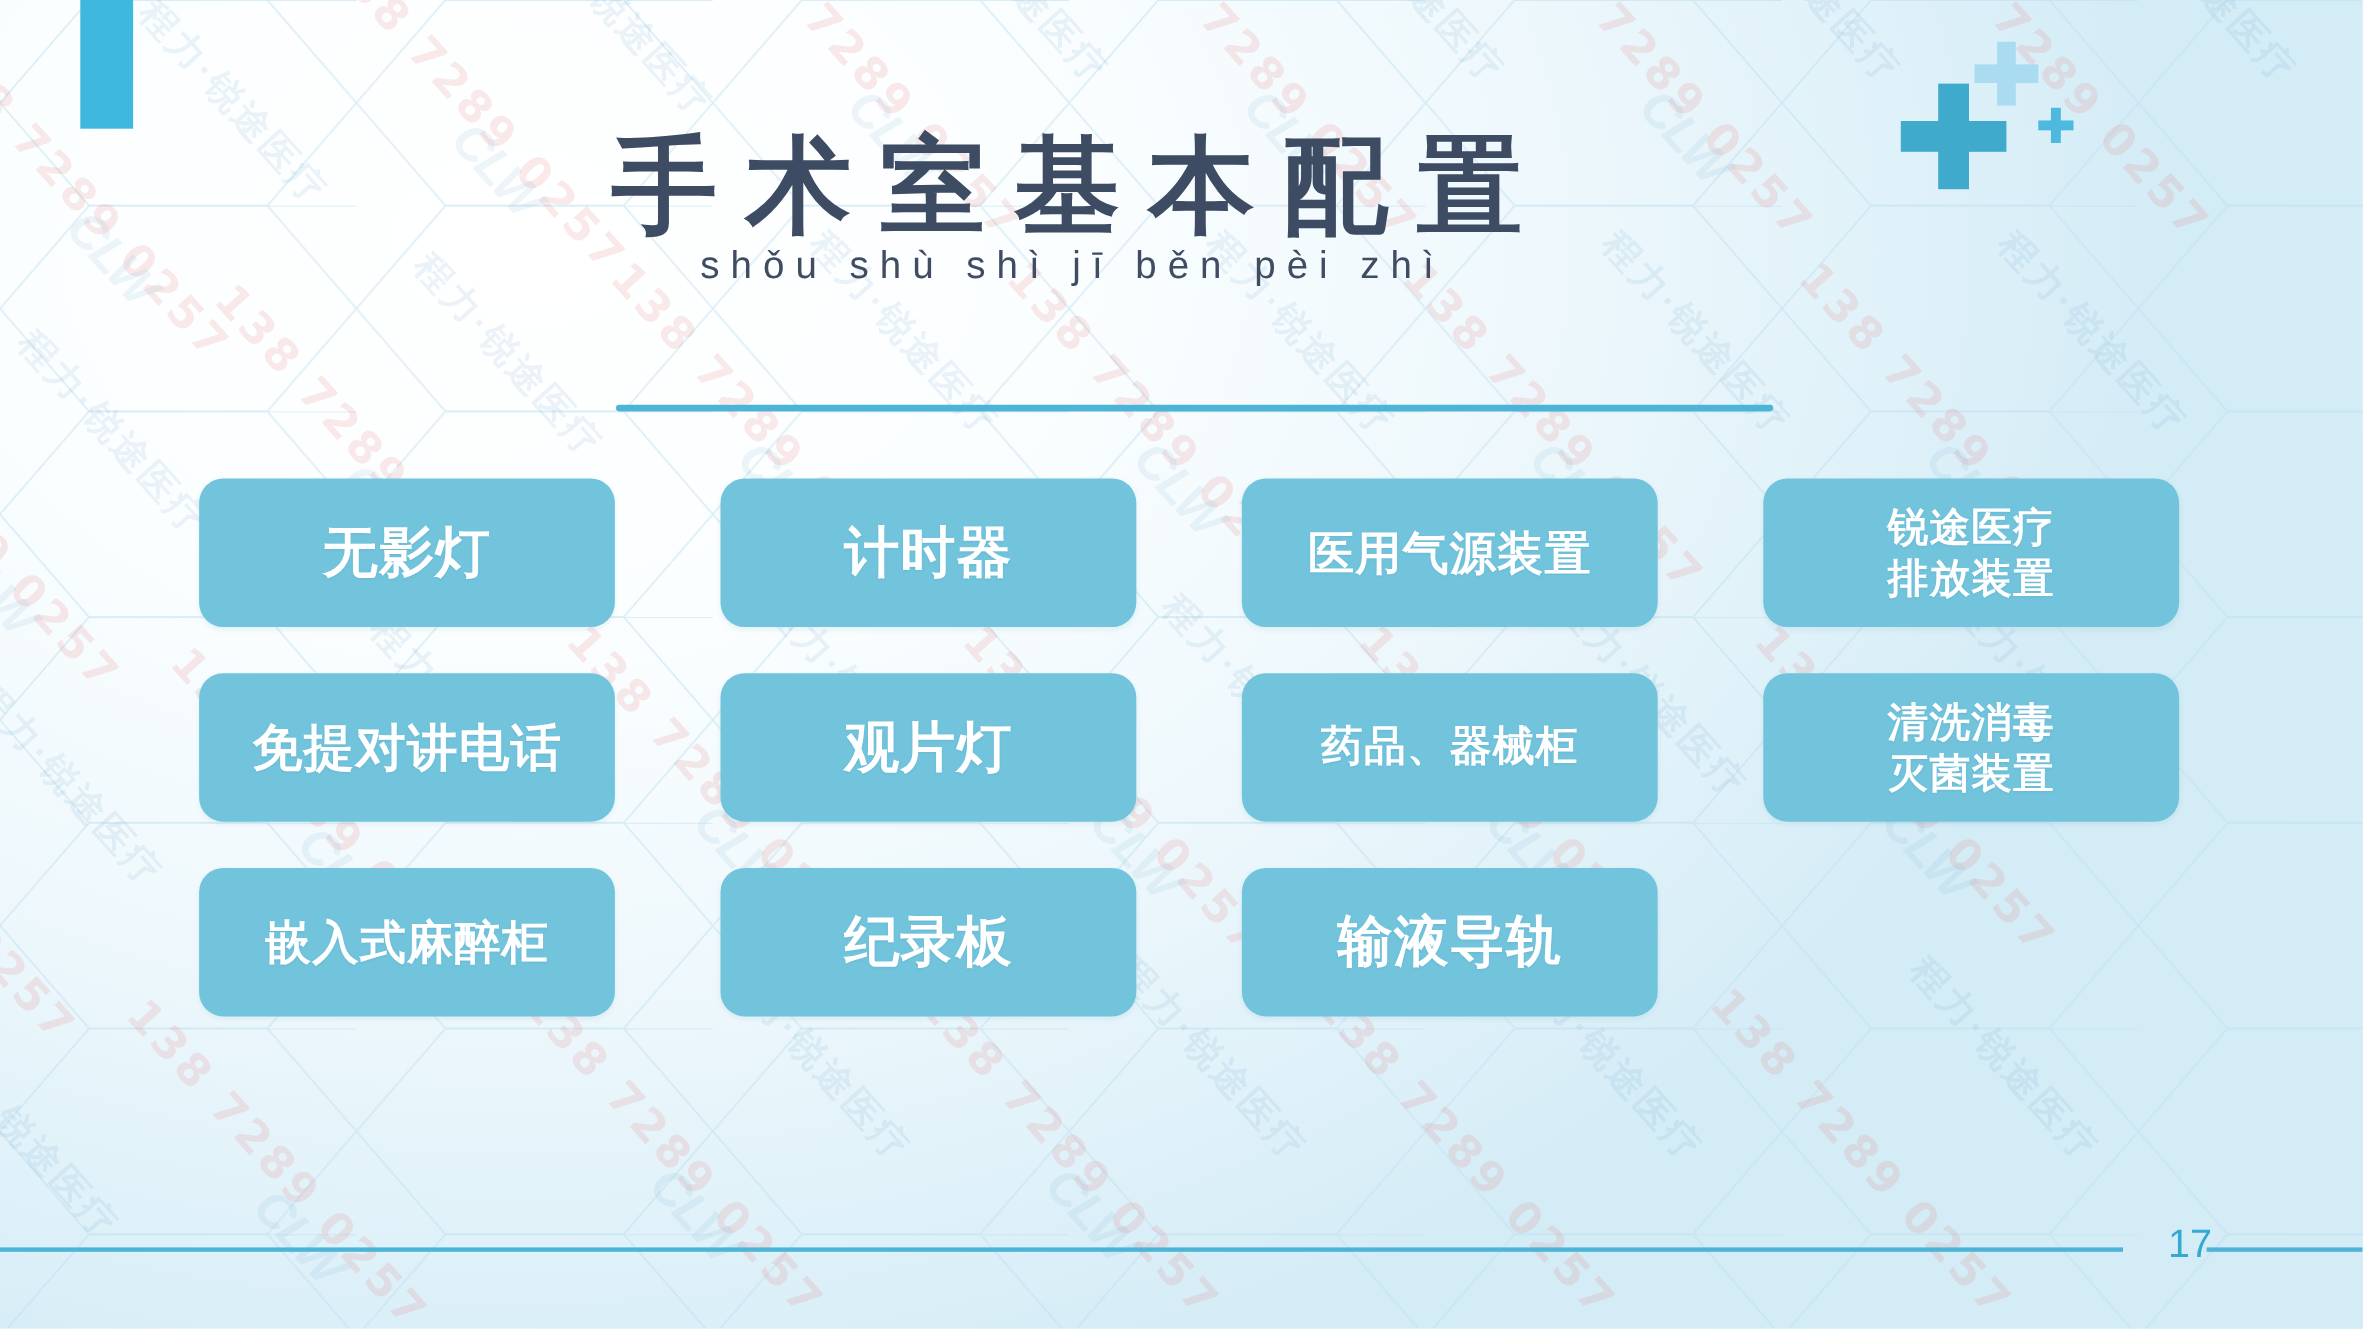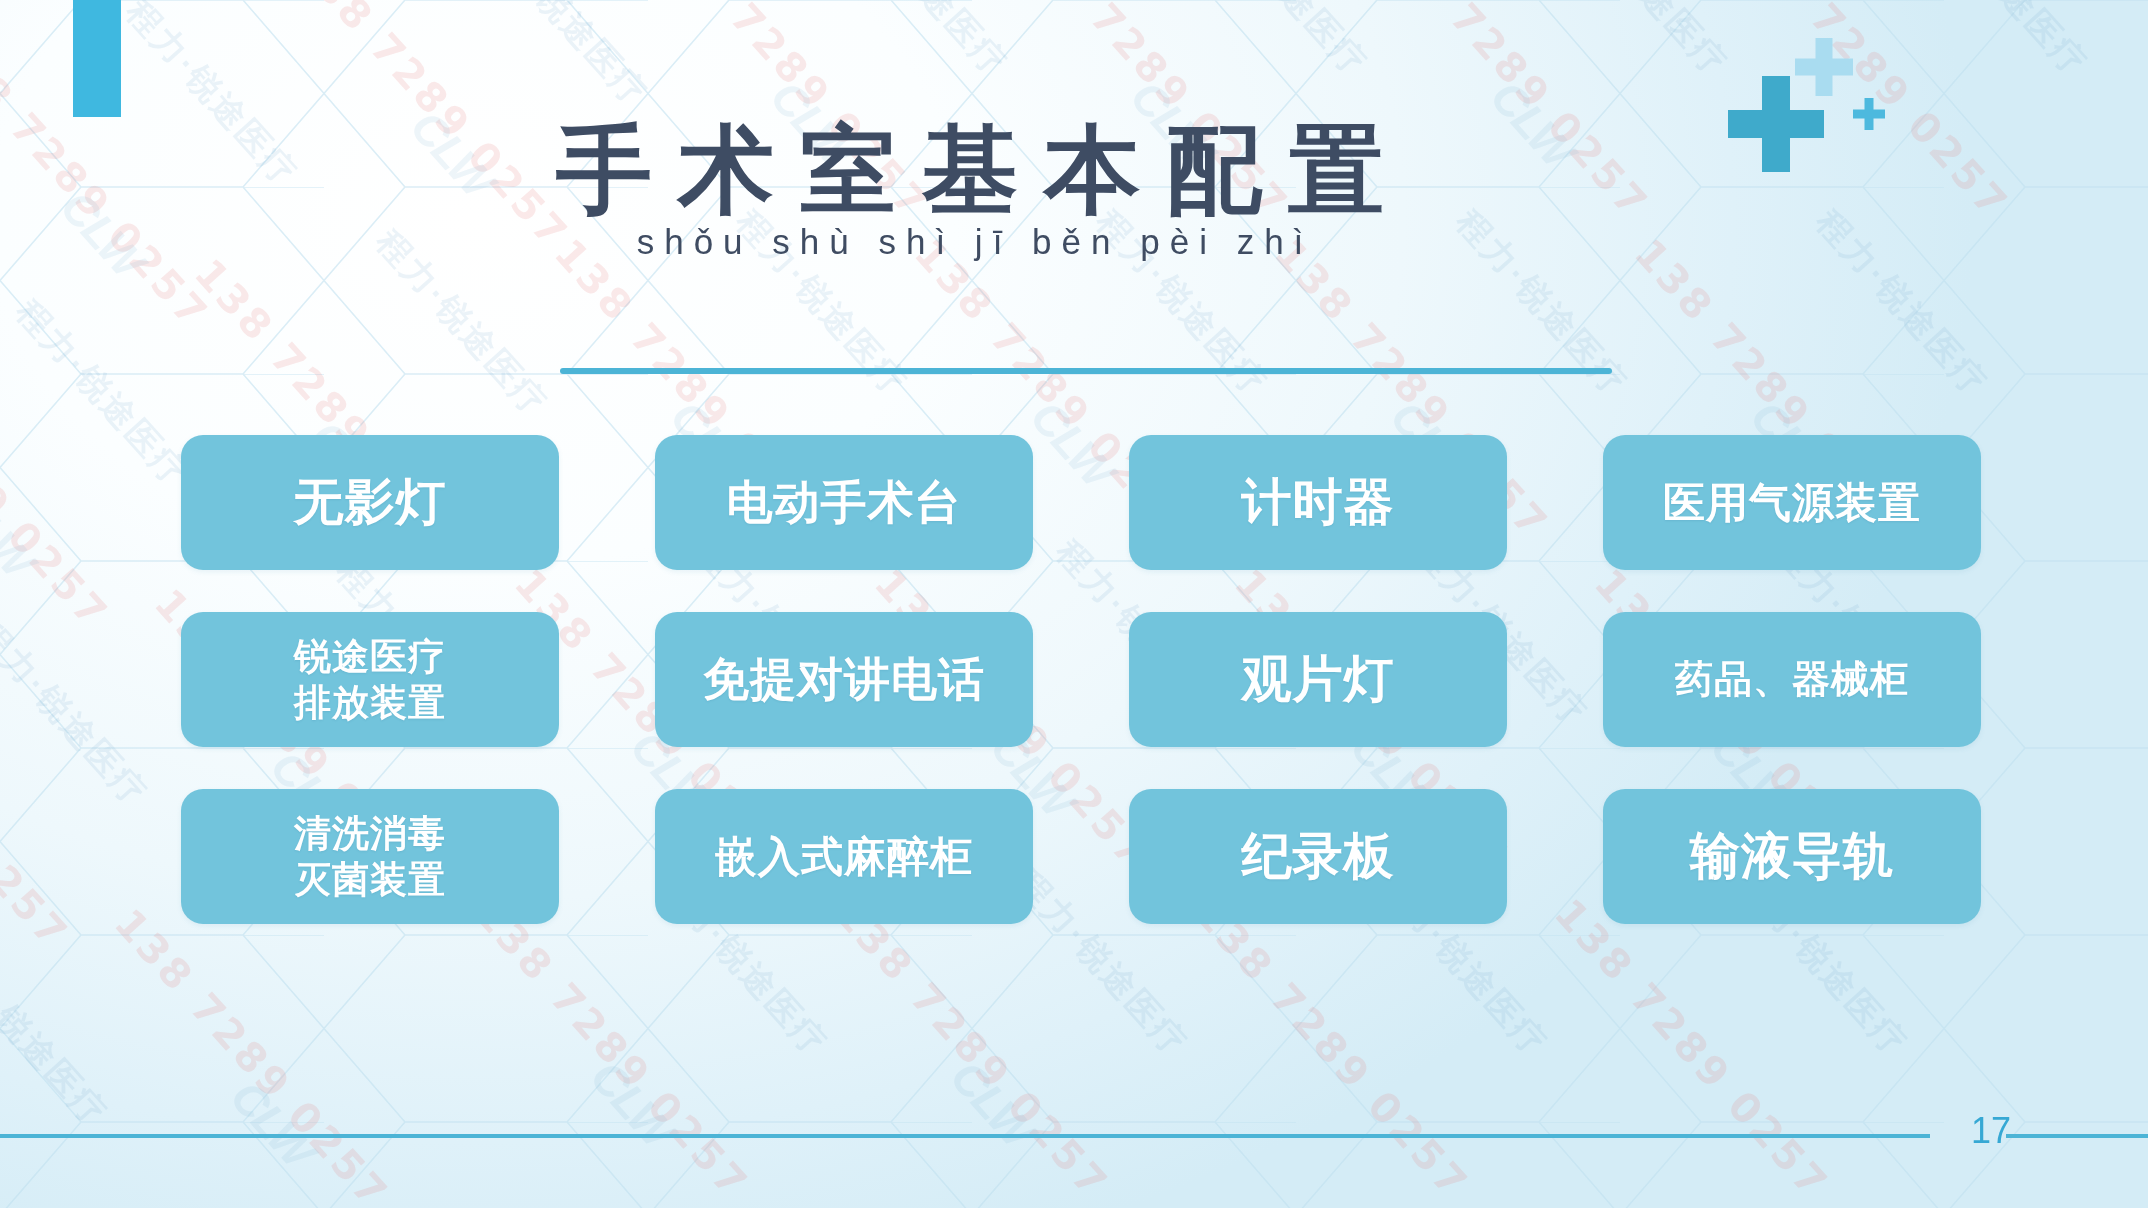--- a/index.html
+++ b/index.html
@@ -324,23 +324,20 @@
   <div class="title-block">
     <div class="title-main">手术室基本配置</div>
     <div class="title-pinyin">shǒu shù shì jī běn pèi zhì</div>
   </div>
   <div class="title-rule"></div>
 
   <div class="grid">
     <div class="card s-xl">
         <span class="card-label">无影灯</span>
       </div>
-    <div class="card s-lg">
-        <span class="card-label">电动手术台</span>
-      </div>
     <div class="card s-xl">
         <span class="card-label">计时器</span>
       </div>
     <div class="card s-md">
         <span class="card-label">医用气源装置</span>
       </div>
 
     <div class="card s-two">
         <span class="card-label">锐途医疗
 排放装置</span>

